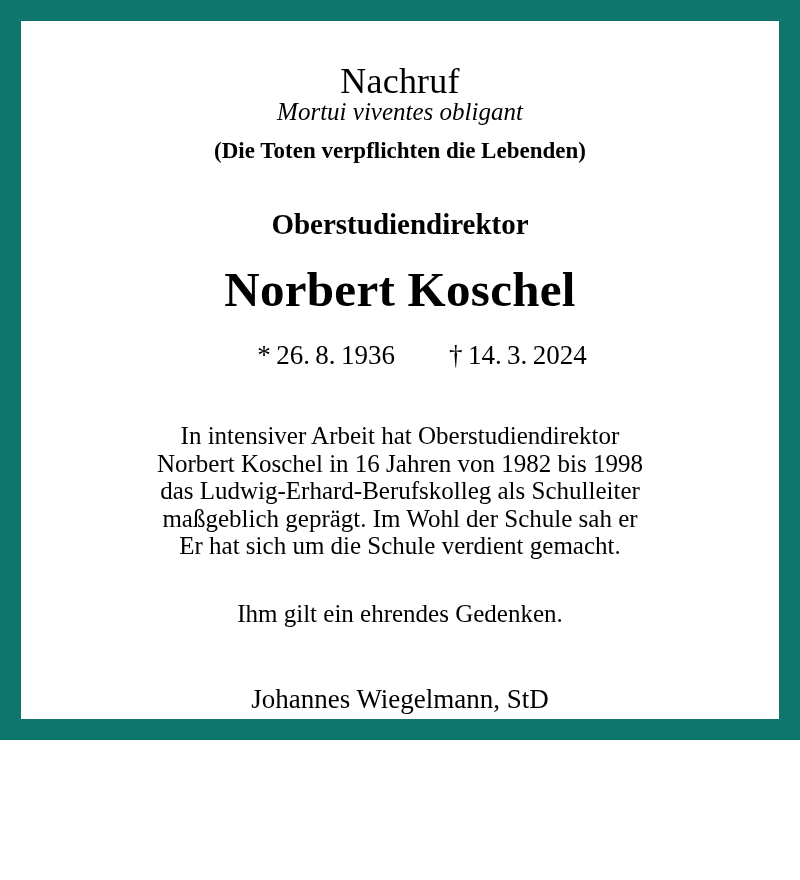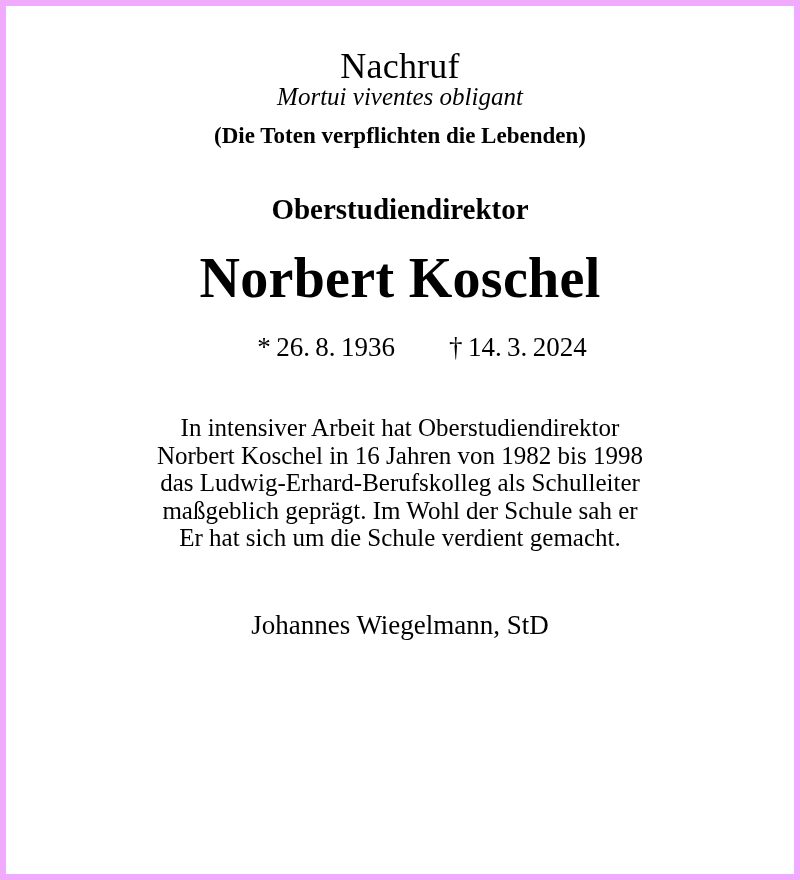--- a/index.html
+++ b/index.html
@@ -9,24 +9,24 @@
   }
 
   body {
     font-family: "Liberation Serif", "DejaVu Serif", serif;
     color: #000000;
   }
 
   .notice {
     position: relative;
     width: 800px;
-    height: 880px;
+    height: 740px;
     box-sizing: border-box;
-    background: #f0abfc;
-    padding: 6px;
+    background: #0f766e;
+    padding: 21px;
     overflow: hidden;
   }
 
   .notice-inner {
     width: 100%;
     height: 100%;
     box-sizing: border-box;
     background: #ffffff;
     display: flex;
     flex-direction: column;
@@ -58,21 +58,21 @@
   }
 
   .title-line {
     font-size: 29px;
     font-weight: bold;
     line-height: 1;
     margin-top: 48px;
   }
 
   .full-name {
-    font-size: 56px;
+    font-size: 49px;
     font-weight: bold;
     line-height: 1;
     letter-spacing: 0.3px;
     margin-top: 26px;
     text-align: right;
   }
 
   .dates {
     font-size: 27px;
     font-weight: normal;
@@ -126,17 +126,18 @@
     <div class="dates">* 26. 8. 1936  † 14. 3. 2024</div>
 
     <div class="body-text">
       <span class="body-line">In intensiver Arbeit hat Oberstudiendirektor</span>
       <span class="body-line">Norbert Koschel in 16 Jahren von 1982 bis 1998</span>
       <span class="body-line">das Ludwig-Erhard-Berufskolleg als Schulleiter</span>
       <span class="body-line">maßgeblich geprägt. Im Wohl der Schule sah er</span>
       <span class="body-line">Er hat sich um die Schule verdient gemacht.</span>
     </div>
 
+    <div class="closing-line">Ihm gilt ein ehrendes Gedenken.</div>
 
     <div class="signature">Johannes Wiegelmann, StD</div>
 
   </div>
 </div>
 
 </body></html>

